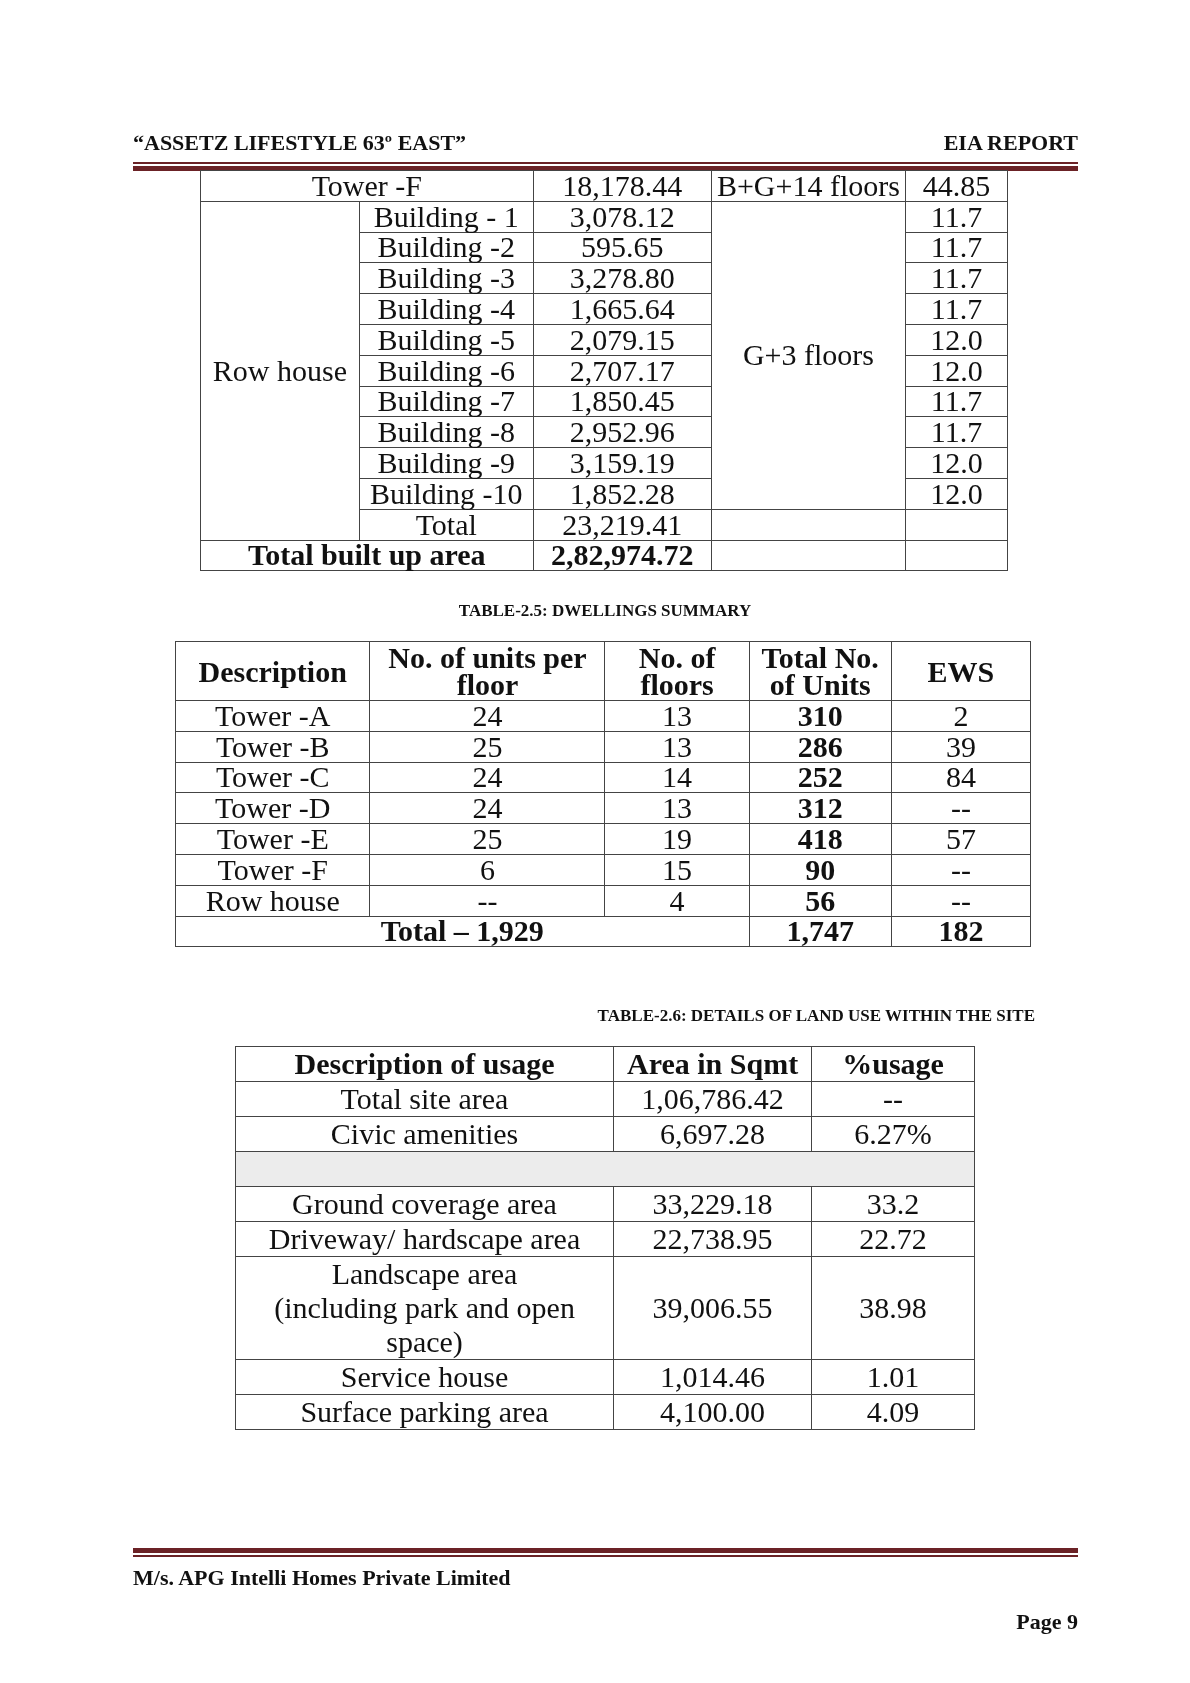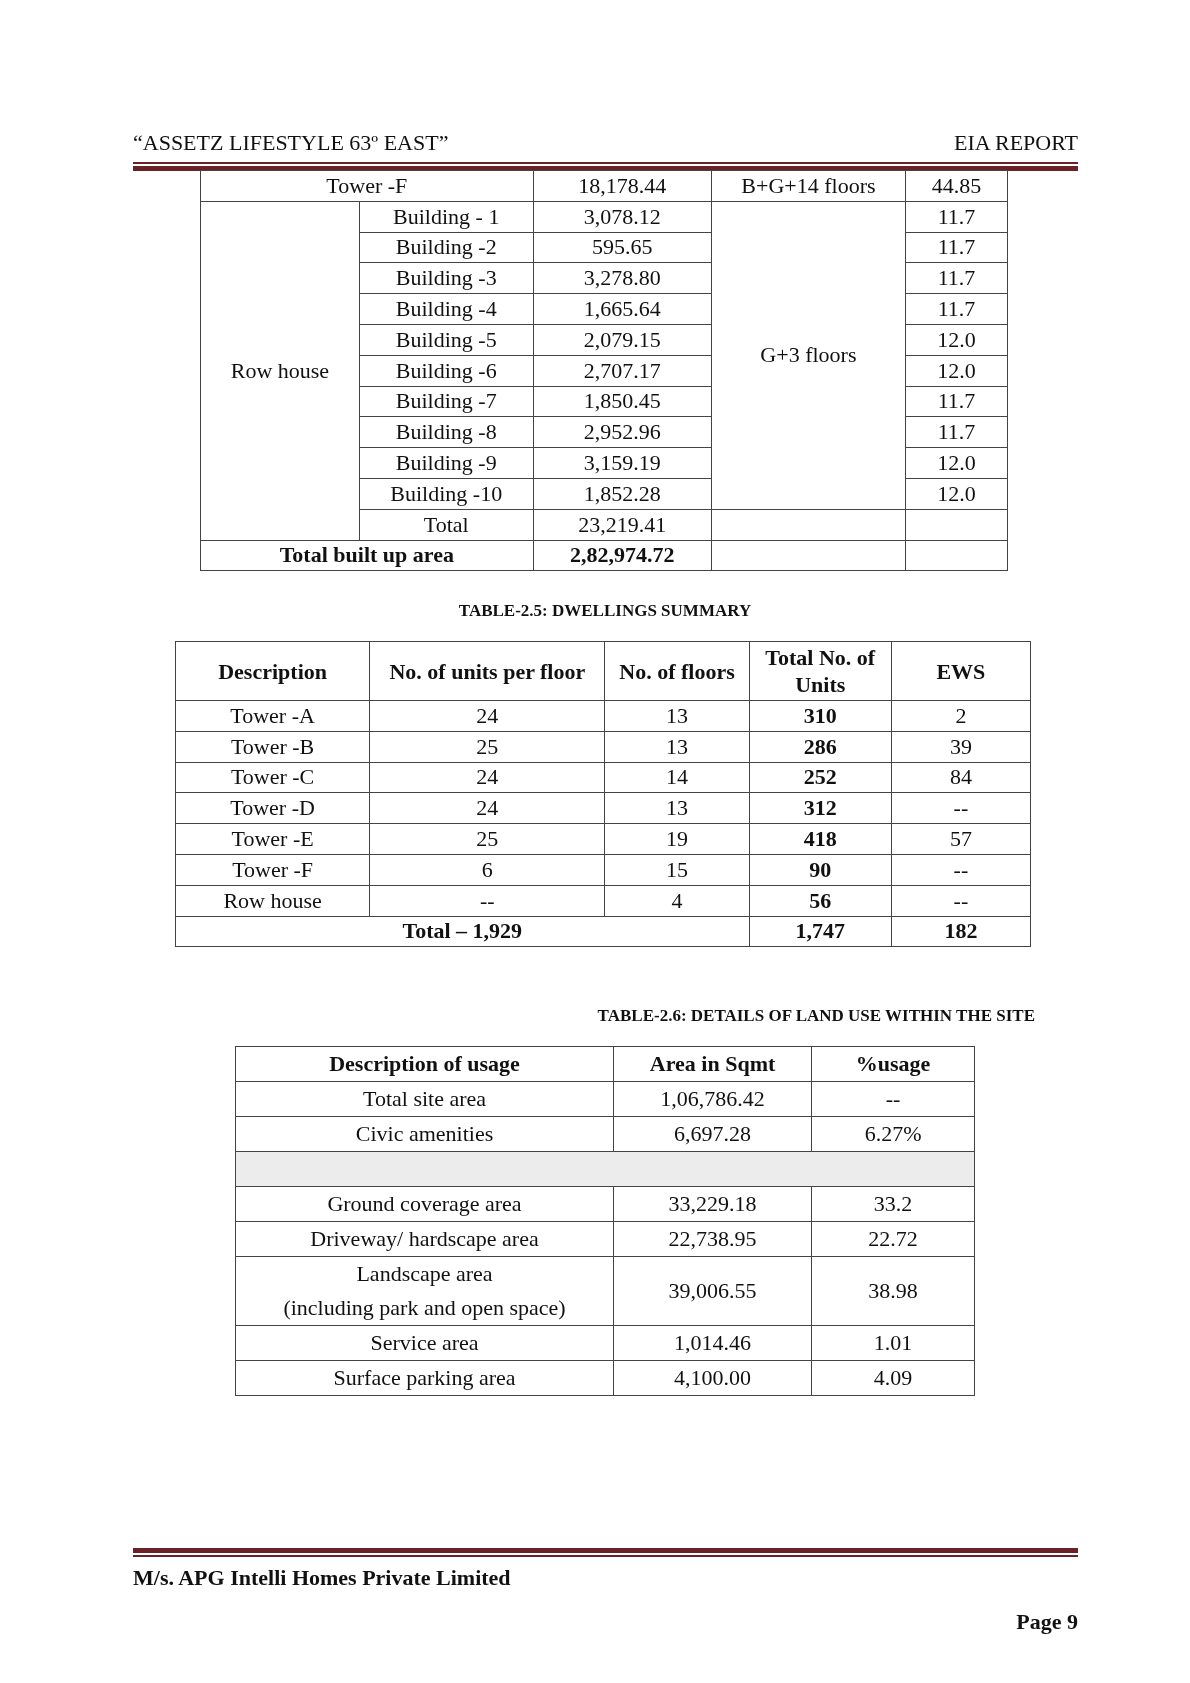--- a/index.html
+++ b/index.html
@@ -1,34 +1,34 @@
 <!DOCTYPE html>
 <html><head>
 <meta charset="utf-8">
 <style>
   html, body { margin:0; padding:0; background:#ffffff; }
   body { width:1190px; height:1683px; position:relative; overflow:hidden;
          font-family:"Liberation Serif","DejaVu Serif",serif; color:#111; }
   .header { position:absolute; left:133px; top:128px; width:945px; height:30px;
-            font-weight:normal; font-size:22px; }
+            font-weight:bold; font-size:22px; }
   .header .left { position:absolute; left:0; top:2px; }
   .header .right { position:absolute; right:0; top:2px; }
   .rule-top { position:absolute; left:133px; top:162px; width:945px; }
   .rule-top .thin { height:2px; background:#6b2226; }
   .rule-top .gap { height:2px; }
   .rule-top .thick { height:5px; background:#6b2226; }
   .rule-bot { position:absolute; left:133px; top:1548px; width:945px; }
   .rule-bot .thick { height:5px; background:#6b2226; }
   .rule-bot .gap { height:2px; }
   .rule-bot .thin { height:2px; background:#6b2226; }
   .footer { position:absolute; left:133px; top:1565px; width:945px; font-weight:bold; font-size:22px; }
   .footer .left { position:absolute; left:0; }
   .footer .right { position:absolute; right:0;margin-top:44px; }
 
-  table { border-collapse:collapse; position:absolute; font-size:22px; }
+  table { border-collapse:collapse; position:absolute; font-size:30px; }
   td, th { border:1.5px solid #444; text-align:center; padding:0; font-weight:normal; }
   .b { font-weight:bold; }
 
   #t-area { left:200px; top:170px; width:808px; }
   #t-area td { height:29.8px; line-height:28px; }
 
   .caption { position:absolute; font-weight:bold; font-size:17px; text-align:center; }
   #cap-25 { left:175px; top:601px; width:860px; }
   #t-dwell { left:175px; top:641px; width:856px; }
   #t-dwell td, #t-dwell th { height:29.8px; line-height:28px; }
@@ -258,21 +258,21 @@
       </tr>
       <tr>
         <td class="two-line">
           <div>Landscape area</div>
           <div>(including park and open space)</div>
         </td>
         <td>39,006.55</td>
         <td>38.98</td>
       </tr>
       <tr>
-        <td>Service area</td>
+        <td>Service house</td>
         <td>1,014.46</td>
         <td>1.01</td>
       </tr>
       <tr>
         <td>Surface parking area</td>
         <td>4,100.00</td>
         <td>4.09</td>
       </tr>
     </tbody>
 </table>

